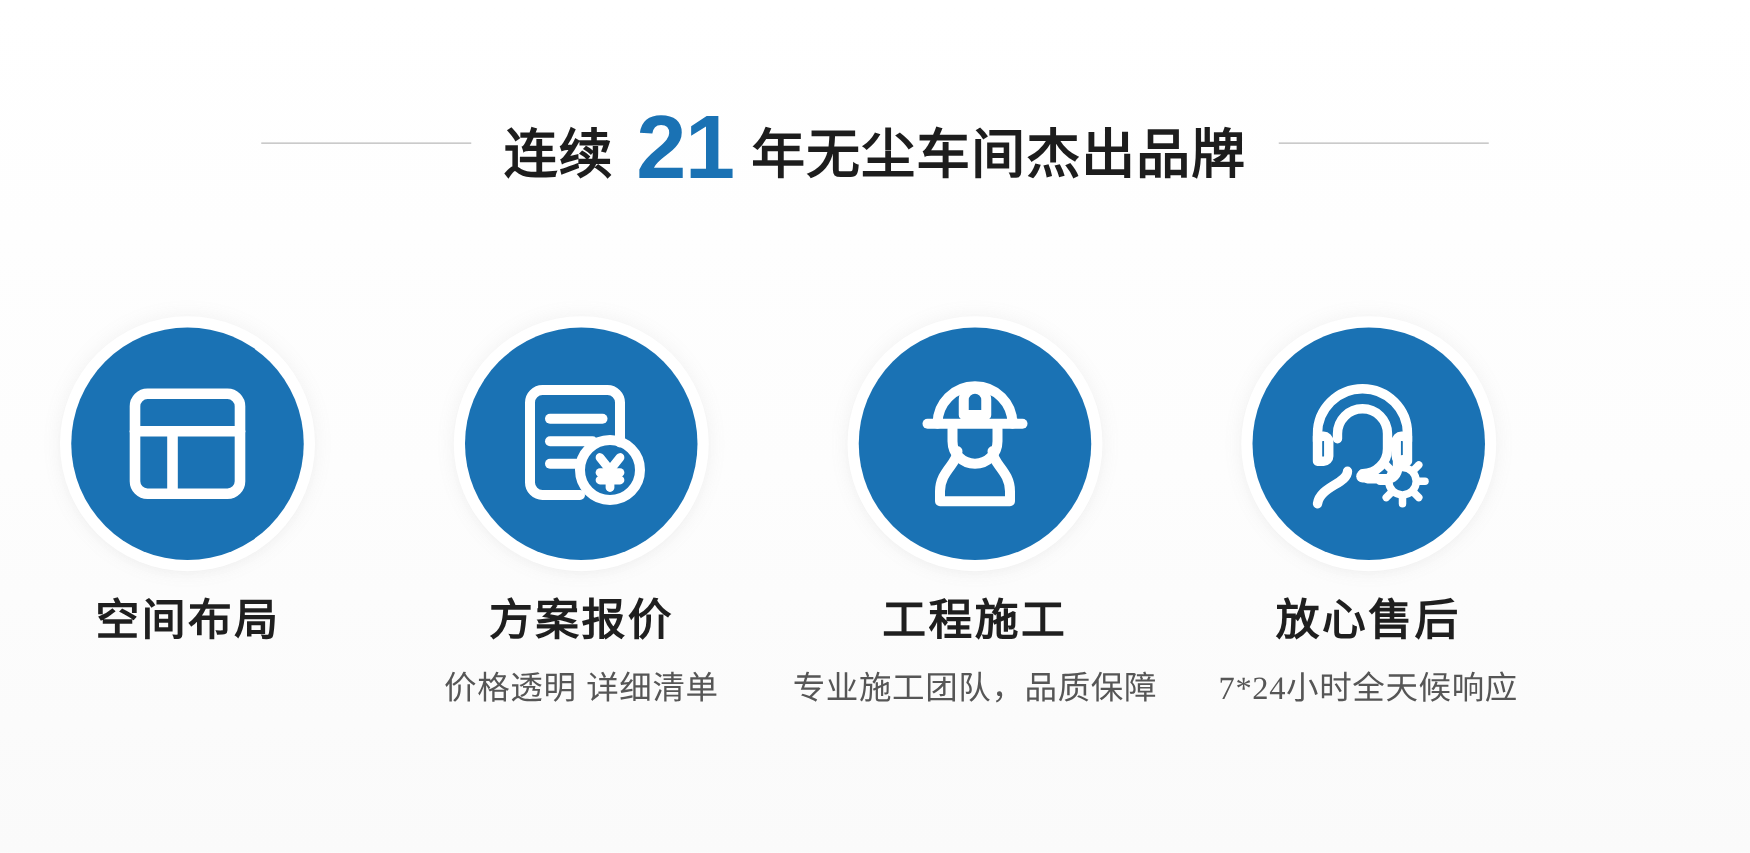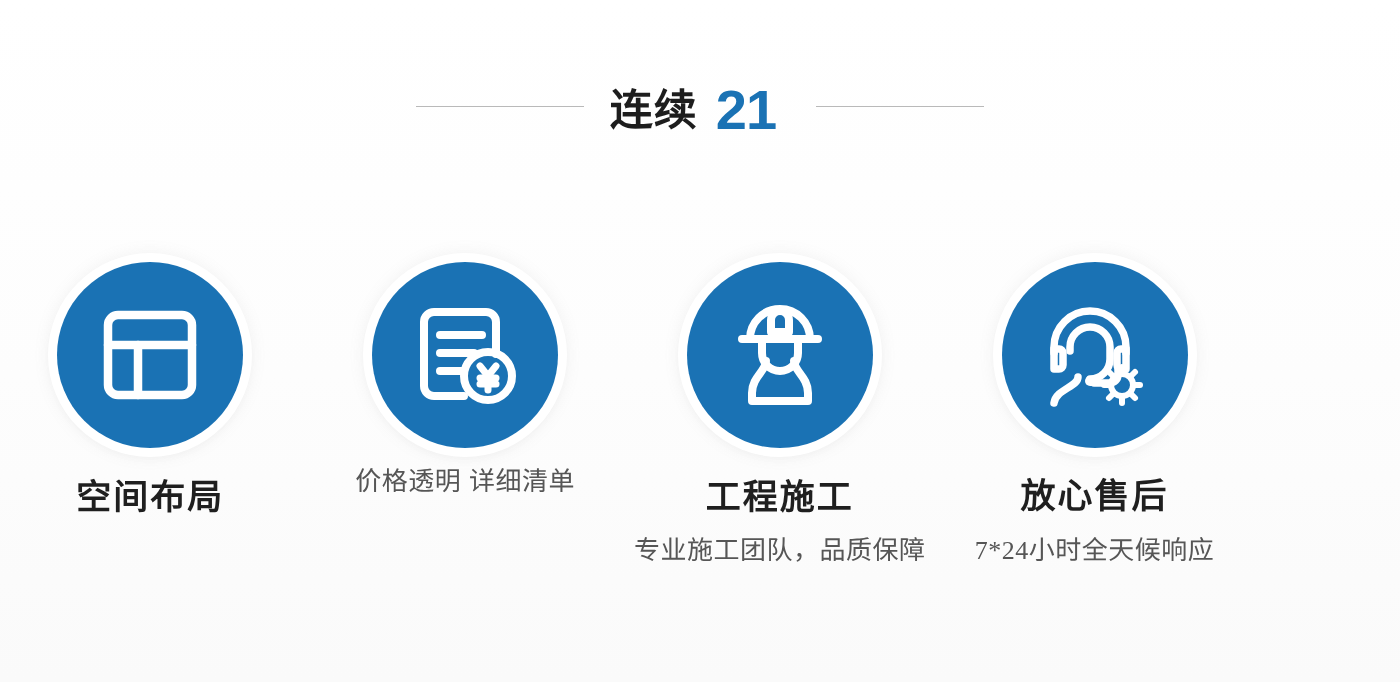--- a/index.html
+++ b/index.html
@@ -54,21 +54,21 @@
     white-space: nowrap;
   }
   .headline .hl-text {
     font-size: 43px;
     font-weight: bold;
     color: #1d1d1d;
     letter-spacing: 1px;
     line-height: 1;
   }
   .headline .hl-number {
-    font-size: 56px;
+    font-size: 72px;
     font-weight: bold;
     color: #1a72b4;
     line-height: 1;
     letter-spacing: -1px;
     margin: 0 14px 0 18px;
     position: relative;
     top: 4px;
   }
   .subtitle {
     position: absolute;
@@ -143,20 +143,21 @@
 <div class="banner">
 
   <div class="header">
 
     <div class="headline-row">
       <div class="rule"></div>
 
       <div class="headline">
         <span class="hl-text">连续</span>
         <span class="hl-number">21</span>
+        <span class="hl-text">年无尘车间杰出品牌</span>
       </div>
 
       <div class="rule"></div>
     </div>
 
   </div>
 
   <div class="features">
 
     <div class="feature">
@@ -183,20 +184,21 @@
             <circle cx="76" cy="74" r="24"></circle>
             <g stroke-width="7">
               <path d="M68 64 L76 74 L84 64"></path>
               <line x1="76" y1="74" x2="76" y2="88"></line>
               <line x1="68" y1="76" x2="84" y2="76"></line>
               <line x1="68" y1="82" x2="84" y2="82"></line>
             </g>
           </svg>
         </span>
       </div>
+      <div class="feature-title">方案报价</div>
       <div class="feature-desc">价格透明 详细清单</div>
     </div>
 
     <div class="feature">
       <div class="circle">
         <span>
           <svg width="104" height="112" viewBox="0 0 104 112" fill="none" stroke="#ffffff" stroke-width="8" stroke-linecap="round" stroke-linejoin="round">
 
             <path d="M43 21 a9 9 0 0 1 18 0 v12 H43 Z"></path>
 

